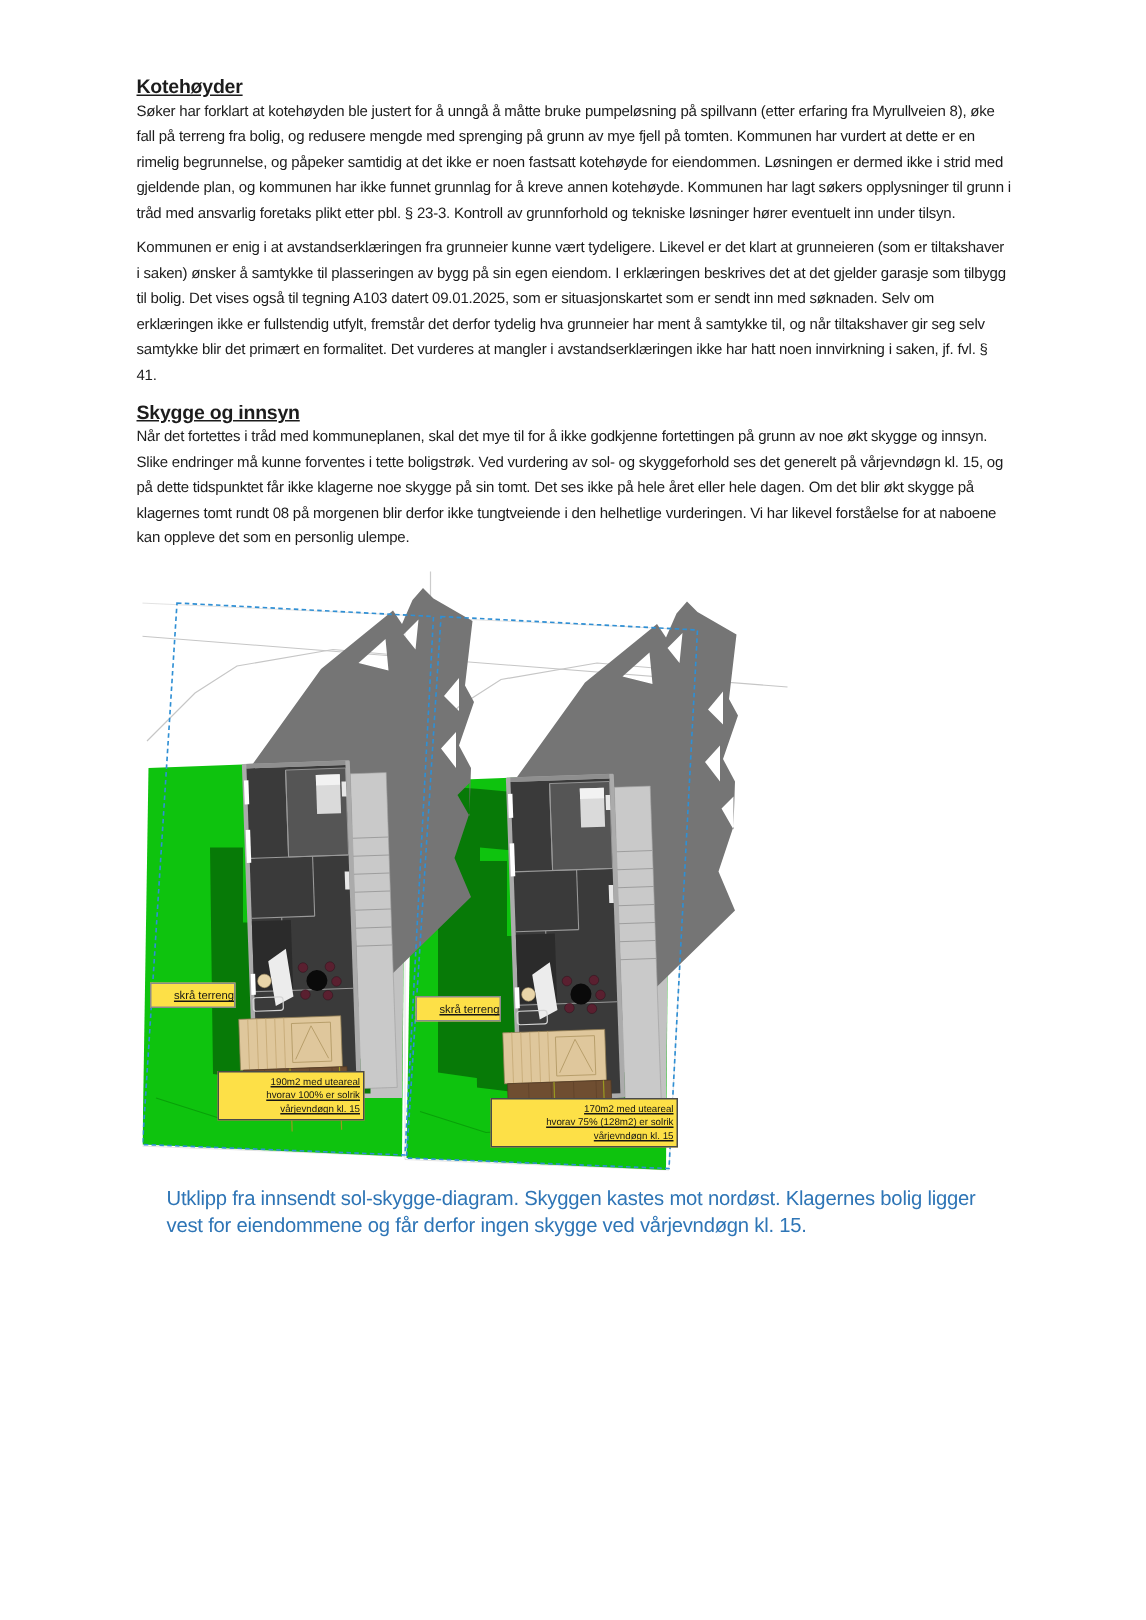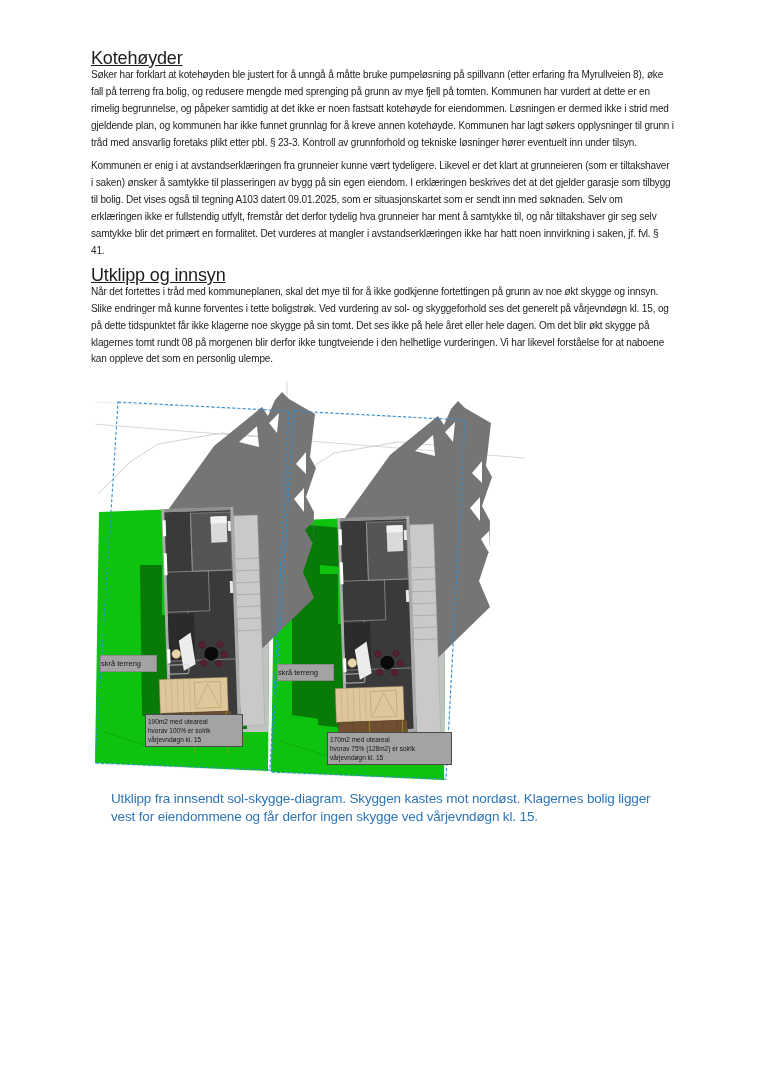--- a/index.html
+++ b/index.html
@@ -11,46 +11,47 @@
     color:#1c1c1c;
     overflow:hidden;
   }
   .content{
     position:absolute;
     left:91px;top:50px;
     width:583px;
   }
   .doc-section{margin:0 0 7px 0;}
   .doc-heading{
-    font-size:18px;
+    font-size:13px;
     line-height:16.9px;
     letter-spacing:-0.15px;
     text-decoration:underline;
-    font-weight:normal;
+    font-weight:bold;
     margin:0;
   }
   .doc-paragraph{
     font-size:10px;
     line-height:16.9px;
     letter-spacing:-0.15px;
     margin:0;
   }
   .figure{
     position:relative;
     width:614px;height:405px;
     margin:10px 0 0 4px;
   }
   .figure svg{position:absolute;left:0;top:0;}
   .map-label{
     position:absolute;
-    background:#a3a3a3;
+    background:#fde047;
     border:0.6px solid #4a4a4a;
     color:#151515;
     box-sizing:border-box;
-    text-align:left;
+    text-align:right;
+    text-decoration:underline;
   }
   .terrain-label{
     width:57px;height:17px;
     font-size:7.5px;
     line-height:16px;
     border-color:#8a8a8a;
   }
   .area-label{
     font-size:6.5px;
     line-height:9px;
@@ -76,21 +77,21 @@
     <div class="doc-section">
       <div class="doc-heading">Kotehøyder</div>
       <div class="doc-paragraph">Søker har forklart at kotehøyden ble justert for å unngå å måtte bruke pumpeløsning på spillvann (etter erfaring fra Myrullveien 8), øke fall på terreng fra bolig, og redusere mengde med sprenging på grunn av mye fjell på tomten. Kommunen har vurdert at dette er en rimelig begrunnelse, og påpeker samtidig at det ikke er noen fastsatt kotehøyde for eiendommen. Løsningen er dermed ikke i strid med gjeldende plan, og kommunen har ikke funnet grunnlag for å kreve annen kotehøyde. Kommunen har lagt søkers opplysninger til grunn i tråd med ansvarlig foretaks plikt etter pbl. § 23-3. Kontroll av grunnforhold og tekniske løsninger hører eventuelt inn under tilsyn.</div>
     </div>
 
     <div class="doc-section">
       <div class="doc-paragraph">Kommunen er enig i at avstandserklæringen fra grunneier kunne vært tydeligere. Likevel er det klart at grunneieren (som er tiltakshaver i saken) ønsker å samtykke til plasseringen av bygg på sin egen eiendom. I erklæringen beskrives det at det gjelder garasje som tilbygg til bolig. Det vises også til tegning A103 datert 09.01.2025, som er situasjonskartet som er sendt inn med søknaden. Selv om erklæringen ikke er fullstendig utfylt, fremstår det derfor tydelig hva grunneier har ment å samtykke til, og når tiltakshaver gir seg selv samtykke blir det primært en formalitet. Det vurderes at mangler i avstandserklæringen ikke har hatt noen innvirkning i saken, jf. fvl. § 41.</div>
     </div>
 
     <div class="doc-section">
-      <div class="doc-heading">Utklipp og innsyn</div>
+      <div class="doc-heading">Skygge og innsyn</div>
       <div class="doc-paragraph">Når det fortettes i tråd med kommuneplanen, skal det mye til for å ikke godkjenne fortettingen på grunn av noe økt skygge og innsyn. Slike endringer må kunne forventes i tette boligstrøk. Ved vurdering av sol- og skyggeforhold ses det generelt på vårjevndøgn kl. 15, og på dette tidspunktet får ikke klagerne noe skygge på sin tomt. Det ses ikke på hele året eller hele dagen. Om det blir økt skygge på klagernes tomt rundt 08 på morgenen blir derfor ikke tungtveiende i den helhetlige vurderingen. Vi har likevel forståelse for at naboene kan oppleve det som en personlig ulempe.</div>
     </div>
 
     <div class="figure">
       <svg width="614" height="405" viewBox="0 0 614 405">
         <defs>
 
           <g id="parcel">
             <polygon points="-24,0 171,9 152,369 -24,362" fill="#ffffff" stroke="#d8d8d8" stroke-width="0.5"></polygon>
             <polyline points="-20,92 12,60 40,42 104,31 150,35" fill="none" stroke="#c6c6c6" stroke-width="0.8"></polyline>

